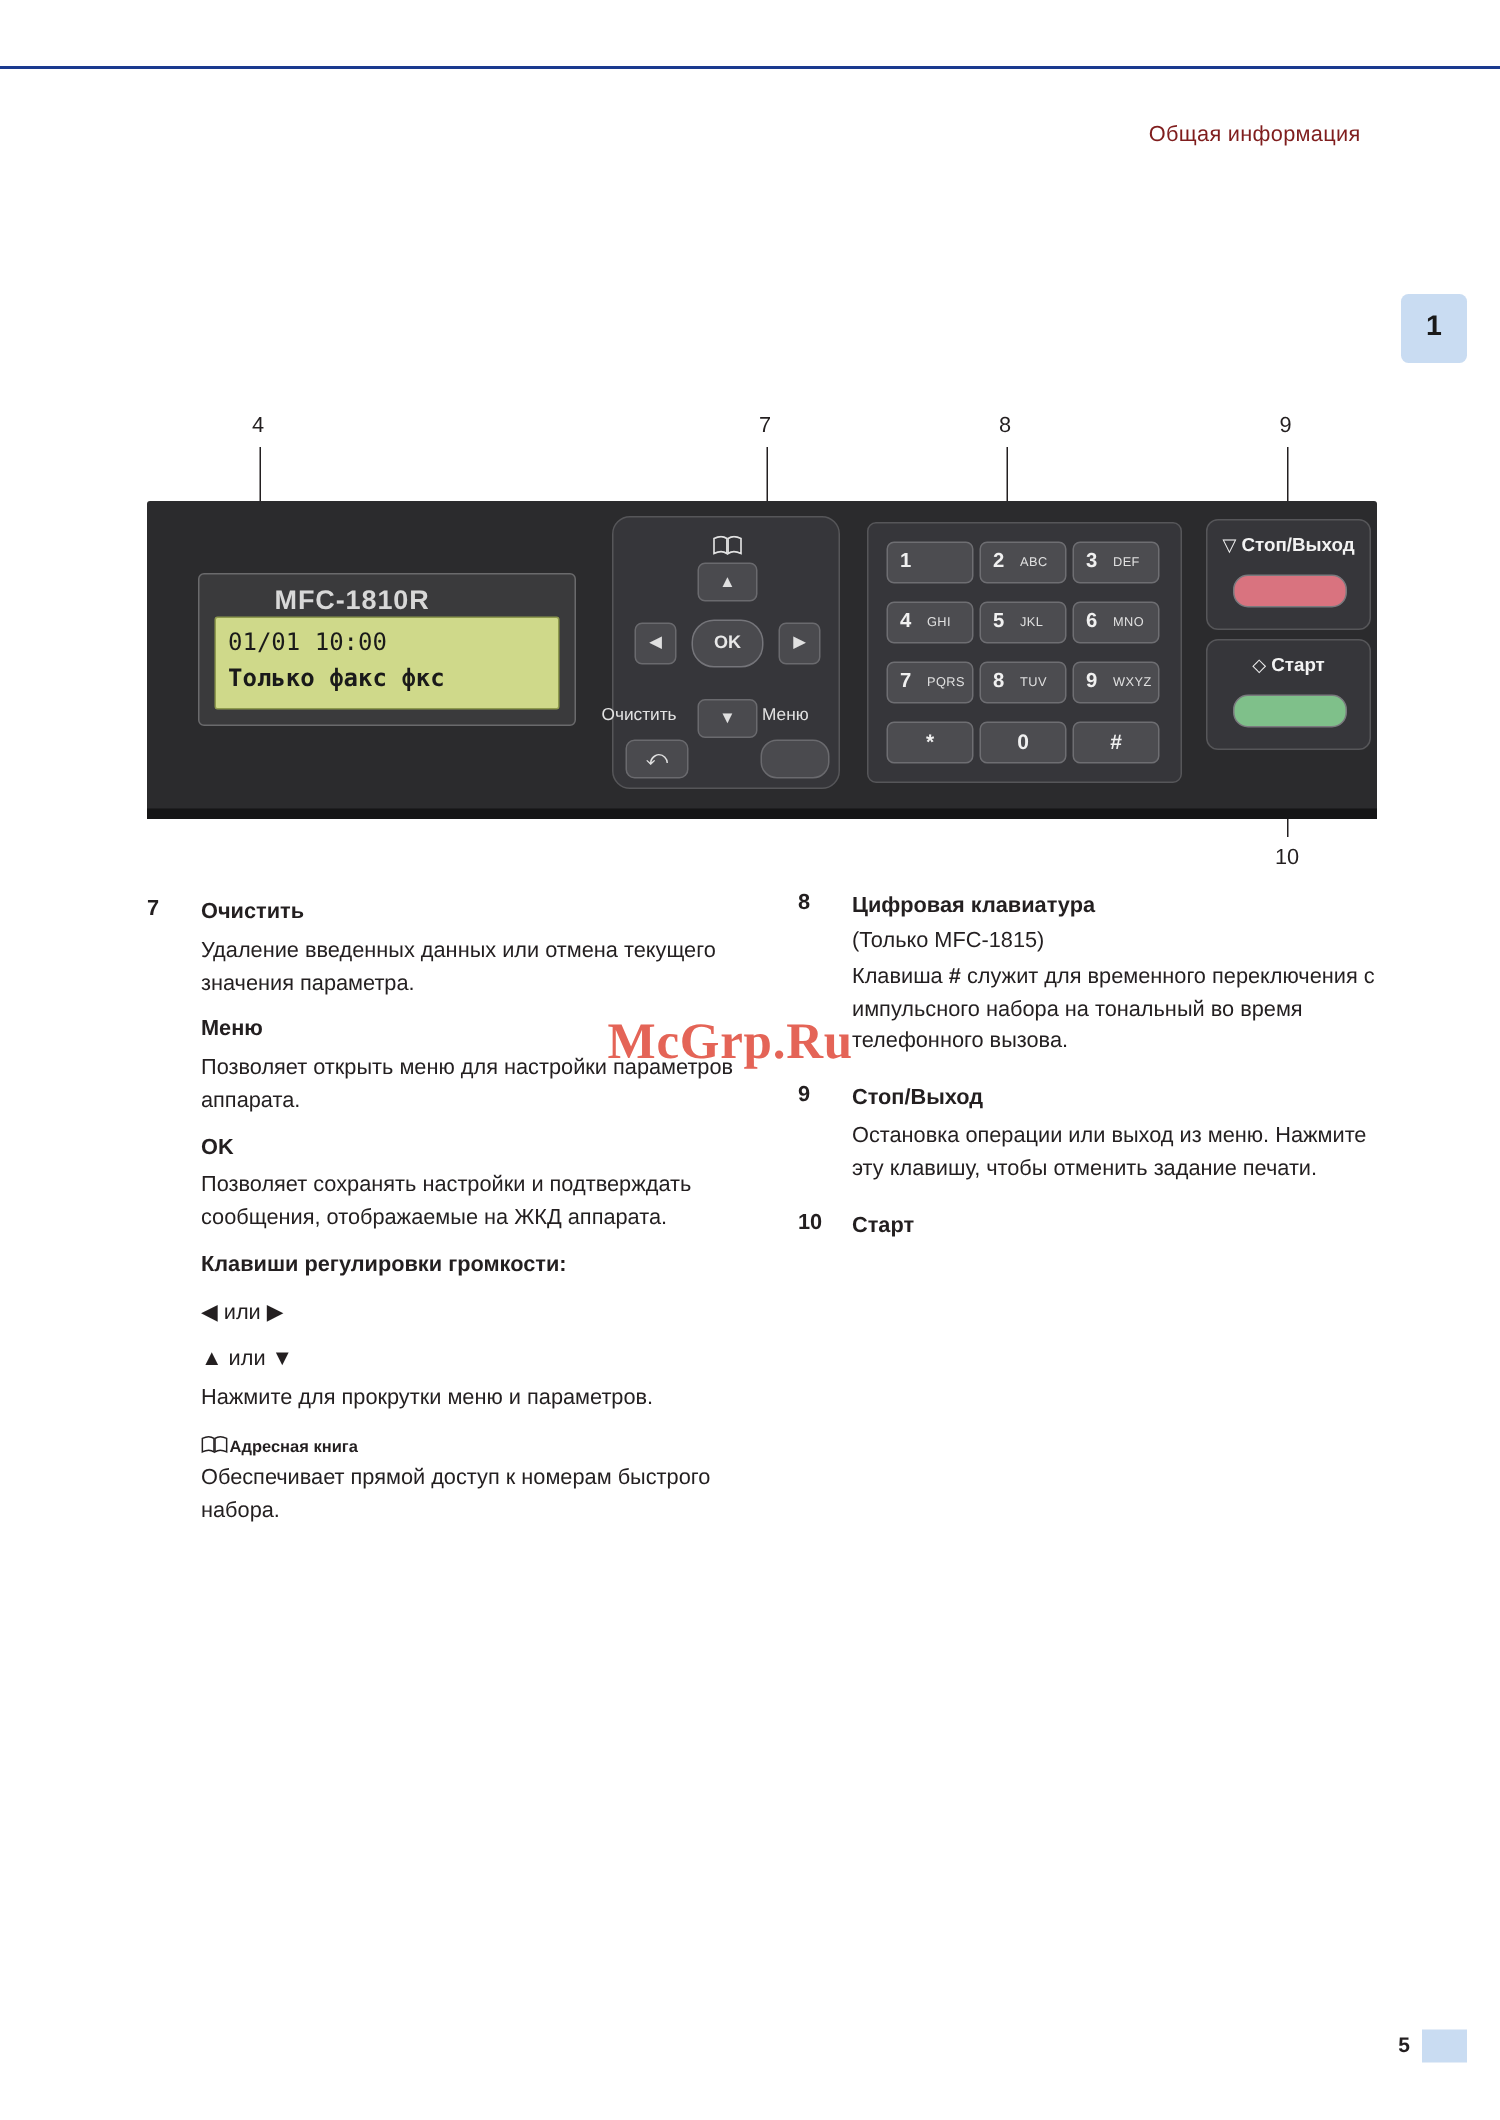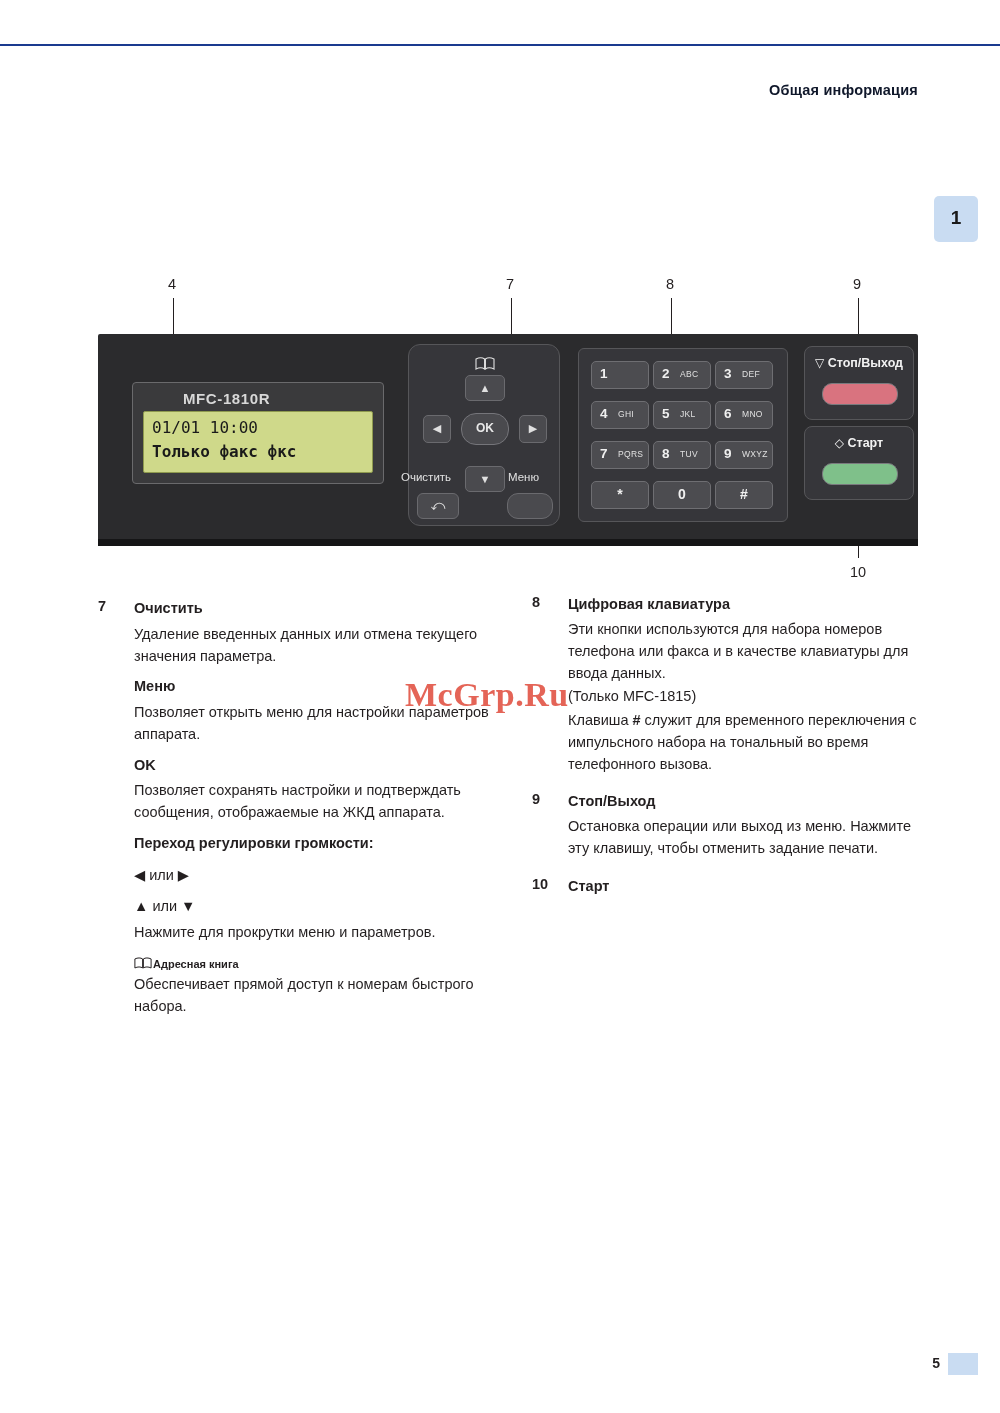--- a/index.html
+++ b/index.html
@@ -22,26 +22,25 @@
   .top-rule {
     position: absolute;
     left: 0;
     top: 44px;
     width: 1000px;
     height: 2px;
     background: #1a3a8f;
   }
   .header-title {
     position: absolute;
-    right: 82px;
+    right: 93px;
     top: 82px;
     font-size: 14.5px;
-    color: #0f172a;
+    color: #7f1d1d;
     letter-spacing: 0.2px;
-    font-weight: bold;
   }
   .chapter-tab {
     position: absolute;
     right: 22px;
     top: 196px;
     width: 44px;
     height: 46px;
     background: #c9dcf2;
     border-radius: 5px;
   }
@@ -99,21 +98,21 @@
     width: 250px;
     height: 100px;
     background: #3a3a3c;
     border: 1px solid #6a6a6c;
     border-radius: 4px;
   }
   .model-name {
     position: absolute;
     left: 50px;
     top: 7px;
-    font-size: 15px;
+    font-size: 18px;
     font-weight: bold;
     color: #d8d8d8;
     letter-spacing: 0.6px;
   }
   .lcd {
     position: absolute;
     left: 10px;
     top: 28px;
     width: 228px;
     height: 60px;
@@ -560,42 +559,41 @@
 
       <div class="sub-head" style="margin-top:4px;">Очистить</div>
       <div class="para">Удаление введенных данных или отмена текущего значения параметра.</div>
 
       <div class="sub-head">Меню</div>
       <div class="para">Позволяет открыть меню для настройки параметров аппарата.</div>
 
       <div class="sub-head">OK</div>
       <div class="para">Позволяет сохранять настройки и подтверждать сообщения, отображаемые на ЖКД аппарата.</div>
 
-      <div class="sub-head">Переход регулировки громкости:</div>
+      <div class="sub-head">Клавиши регулировки громкости:</div>
 
       <div class="arrow-line">◀ или ▶</div>
 
       <div class="arrow-line">▲ или ▼</div>
       <div class="para">Нажмите для прокрутки меню и параметров.</div>
 
       <div class="book-head">
         <svg class="bi" viewBox="0 0 20 13">
           <path d="M1 2 C4 0.5 7.5 0.5 9.6 2 L9.6 12 C7.5 10.5 4 10.5 1 12 Z" fill="none" stroke="#231f20" stroke-width="1.1"></path>
           <path d="M19 2 C16 0.5 12.5 0.5 10.4 2 L10.4 12 C12.5 10.5 16 10.5 19 12 Z" fill="none" stroke="#231f20" stroke-width="1.1"></path>
         </svg><span>Адресная книга</span>
       </div>
       <div class="para">Обеспечивает прямой доступ к номерам быстрого набора.</div>
     </div>
   </div>
 
   <div class="col-right">
     <div class="item">
       <div class="item-num">8</div>
       <div class="item-head">Цифровая клавиатура</div>
-      <div class="para">Эти кнопки используются для набора номеров телефона или факса и в качестве клавиатуры для ввода данных.</div>
       <div class="para tight">(Только MFC-1815)</div>
       <div class="para tight"><span>Клавиша </span><span class="bold-inline">#</span><span> служит для временного переключения с импульсного набора на тональный во время телефонного вызова.</span></div>
     </div>
 
     <div class="item" style="margin-top:16px;">
       <div class="item-num">9</div>
       <div class="item-head">Стоп/Выход</div>
       <div class="para">Остановка операции или выход из меню. Нажмите эту клавишу, чтобы отменить задание печати.</div>
     </div>
 

